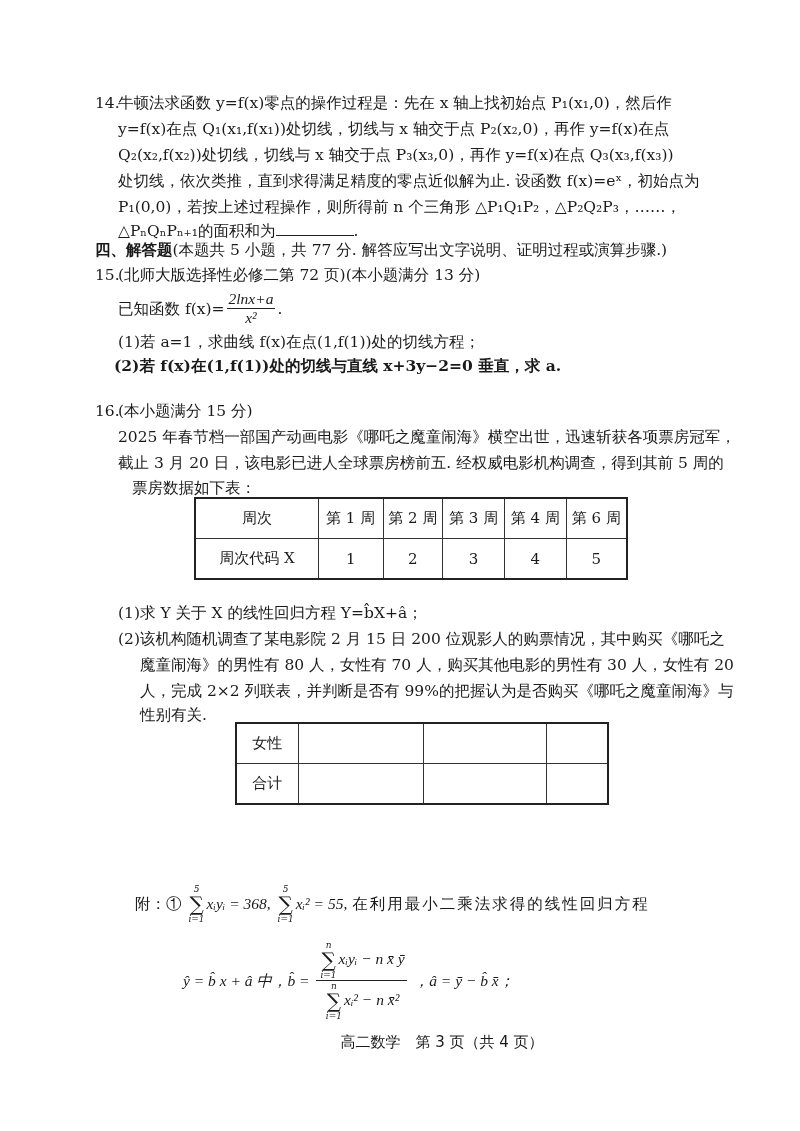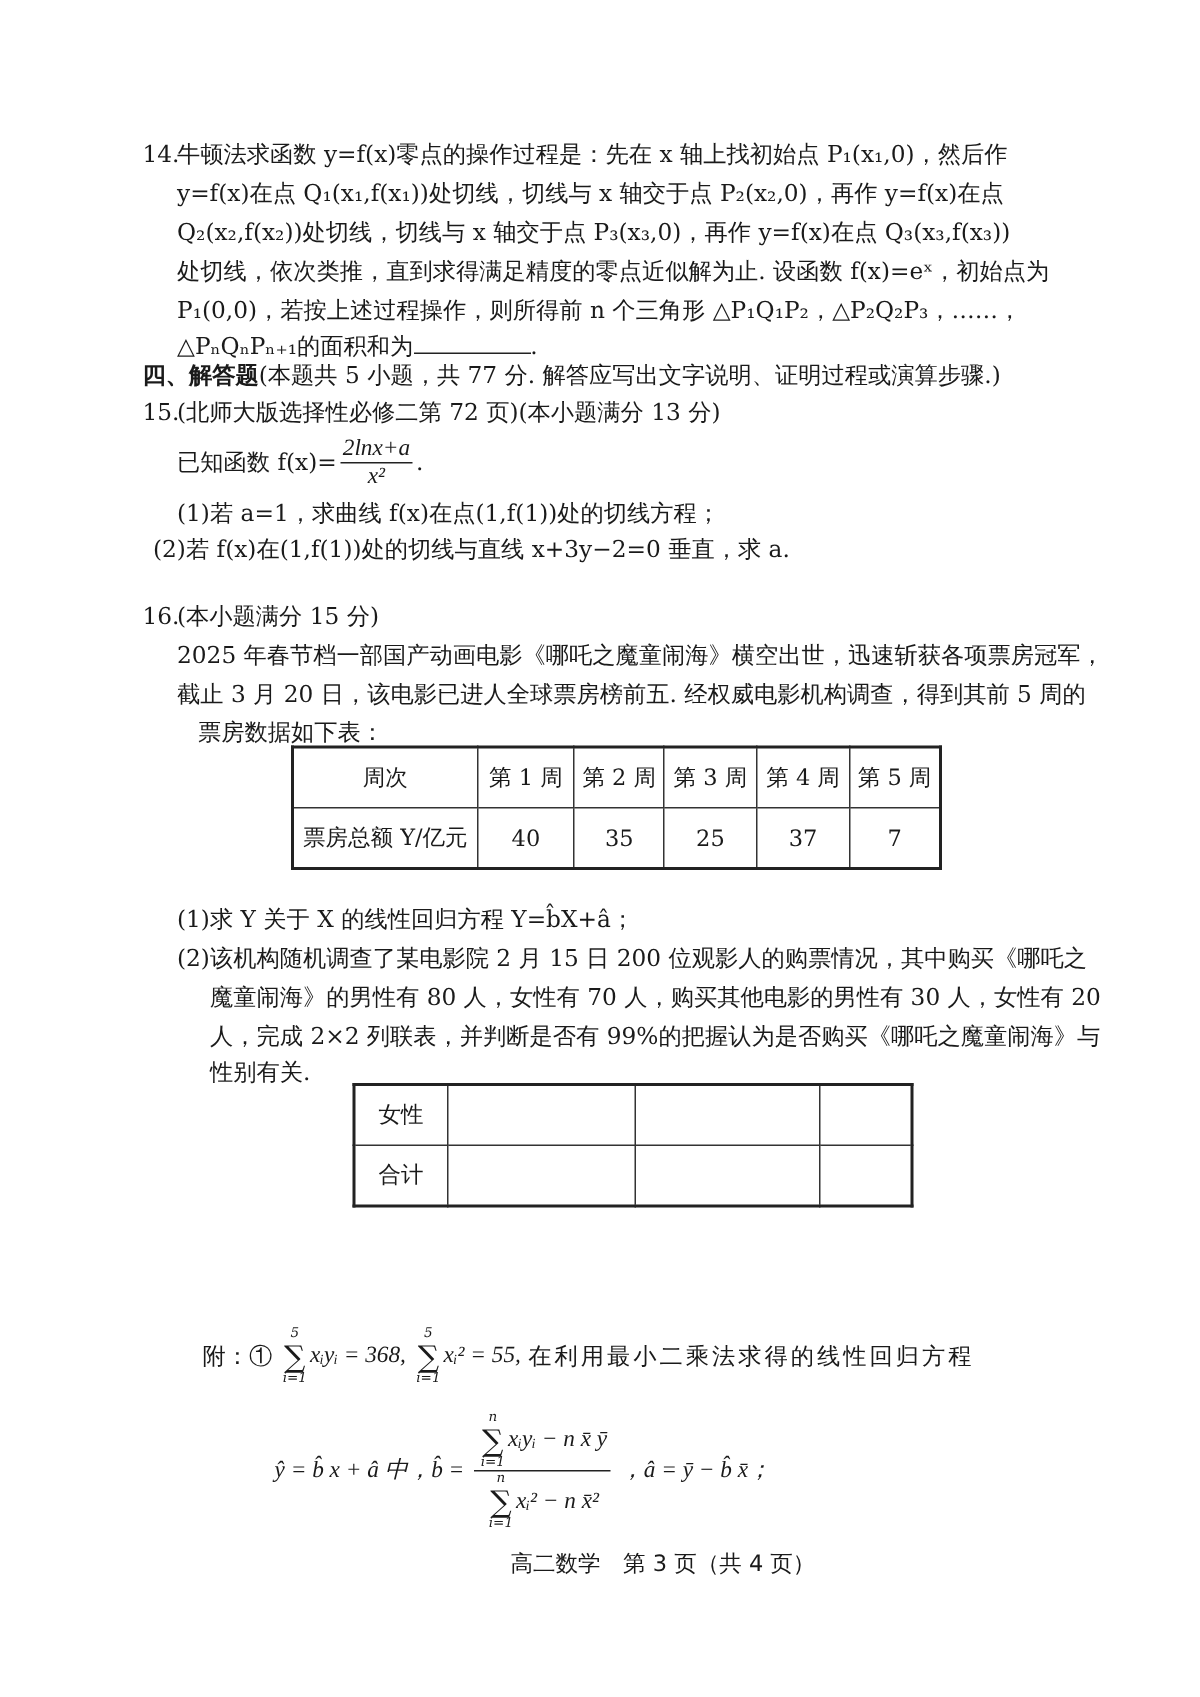--- a/index.html
+++ b/index.html
@@ -44,21 +44,21 @@
 <div class="line" style="left:95px; top:240px;">
   <span class="bold">四、解答题</span><span>(本题共 5 小题，共 77 分. 解答应写出文字说明、证明过程或演算步骤.)</span>
 </div>
 
 <div class="line" style="left:95px; top:265px;">15.</div>
 <div class="line" style="left:118px; top:265px;">(北师大版选择性必修二第 72 页)(本小题满分 13 分)</div>
 <div class="abs" style="left:118px; top:290px; line-height:20px;">
   <span style="vertical-align:middle;">已知函数 f(x)=</span><span class="frac"><span class="num it">2lnx+a</span><span class="den it">x²</span></span><span style="vertical-align:middle;">.</span>
 </div>
 <div class="line" style="left:118px; top:332px;">(1)若 a=1，求曲线 f(x)在点(1,f(1))处的切线方程；</div>
-<div class="line" style="left:102px; top:356px;">(2)若 f(x)在(1,f(1))处的切线与直线 x+3y−2=0 垂直，求 a.</div>
+<div class="line" style="left:114px; top:356px;font-weight:bold;">(2)若 f(x)在(1,f(1))处的切线与直线 x+3y−2=0 垂直，求 a.</div>
 
 <div class="line" style="left:95px; top:401px;">16.</div>
 <div class="line" style="left:118px; top:401px;">(本小题满分 15 分)</div>
 <div class="line" style="left:118px; top:427px;">2025 年春节档一部国产动画电影《哪吒之魔童闹海》横空出世，迅速斩获各项票房冠军，</div>
 <div class="line" style="left:118px; top:453px;">截止 3 月 20 日，该电影已进人全球票房榜前五. 经权威电影机构调查，得到其前 5 周的</div>
 <div class="line" style="left:132px; top:478px;">票房数据如下表：</div>
 
 <table class="grid t1">
   <colgroup>
     <col style="width:124px">
@@ -68,29 +68,29 @@
       <col style="width:62px">
       <col style="width:61px">
   </colgroup>
   <tbody>
       <tr>
     <td>周次</td>
     <td>第 1 周</td>
     <td>第 2 周</td>
     <td>第 3 周</td>
     <td>第 4 周</td>
-    <td>第 5 周</td>
+    <td>第 6 周</td>
   </tr>
   <tr>
-    <td>票房总额 Y/亿元</td>
-    <td>40</td>
-    <td>35</td>
-    <td>25</td>
-    <td>37</td>
-    <td>7</td>
+    <td>周次代码 X</td>
+    <td>1</td>
+    <td>2</td>
+    <td>3</td>
+    <td>4</td>
+    <td>5</td>
   </tr>
 </tbody>
   </table>
 
 <div class="line" style="left:118px; top:603px;">(1)求 Y 关于 X 的线性回归方程 Y=b̂X+â；</div>
 <div class="line" style="left:118px; top:629px;">(2)该机构随机调查了某电影院 2 月 15 日 200 位观影人的购票情况，其中购买《哪吒之</div>
 <div class="line" style="left:140px; top:655px;text-align:right;">魔童闹海》的男性有 80 人，女性有 70 人，购买其他电影的男性有 30 人，女性有 20</div>
 <div class="line" style="left:140px; top:681px;">人，完成 2×2 列联表，并判断是否有 99%的把握认为是否购买《哪吒之魔童闹海》与</div>
 <div class="line" style="left:140px; top:705px;">性别有关.</div>
 

